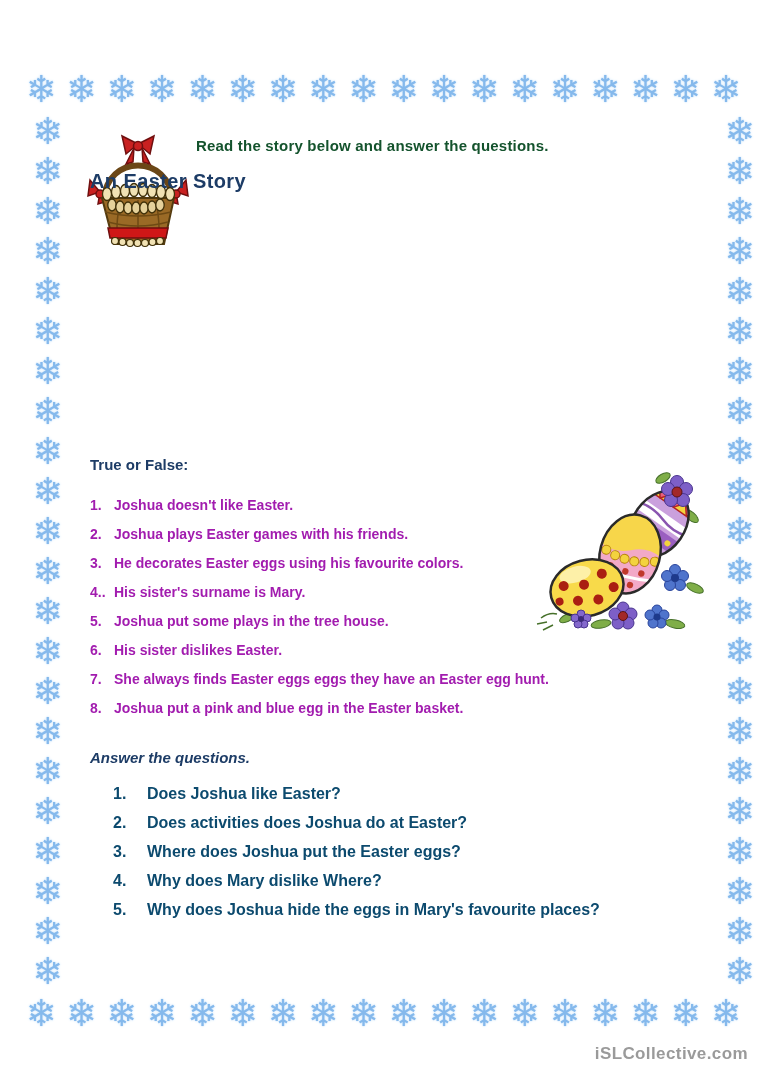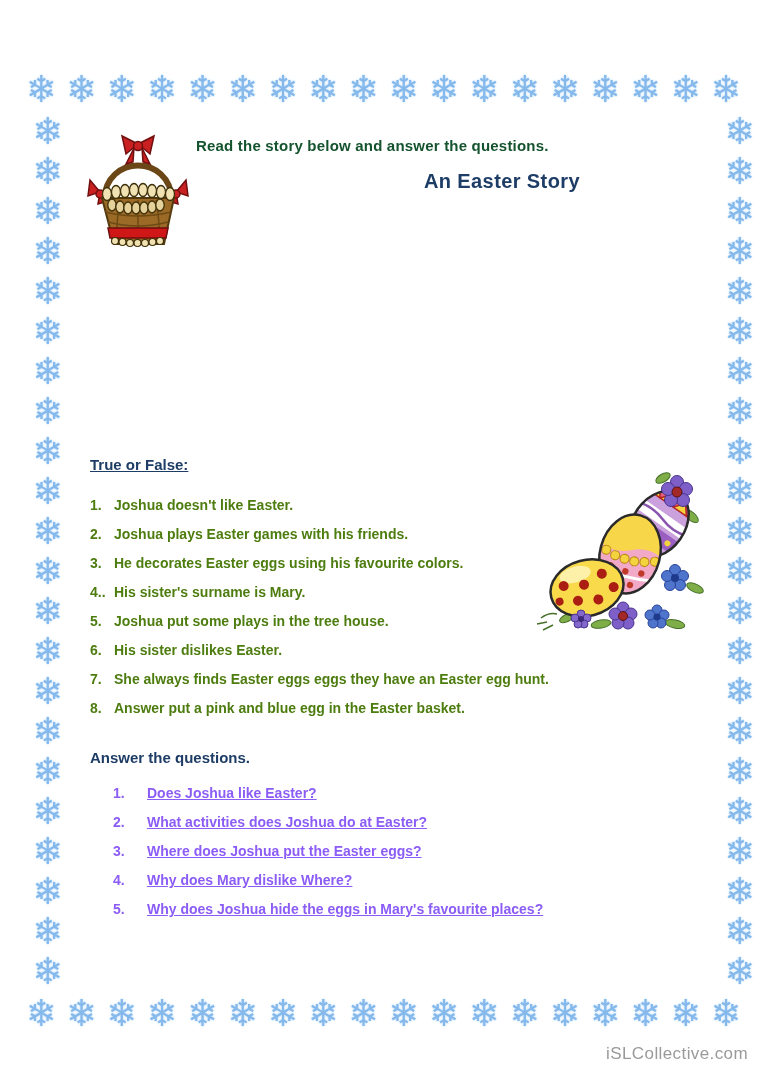--- a/index.html
+++ b/index.html
@@ -15,33 +15,33 @@
   .border-col { flex-direction:column; top:112px; height:880px; width:44px; align-items:center; }
   .border-col.left { left:26px; }
   .border-col.right { left:718px; }
   .flake {
     font-family:"DejaVu Sans", sans-serif; font-weight:normal;
     font-size:37px; line-height:40px; color:#85b9ec;
     text-shadow:0 0 3px #cfe6fa, 0 0 1px #a9cef4;
   }
   
   .instruction { position:absolute; left:196px; top:137px; font-size:15px; color:#14532d; letter-spacing:.2px; }
-  .title { position:absolute; left:90px; top:170px; width:490px; text-align:right; font-size:20px; color:#1d3c66; letter-spacing:.4px; }
+  .title { position:absolute; left:90px; top:170px; width:490px; text-align:left; font-size:20px; color:#1d3c66; letter-spacing:.4px; }
   .story { position:absolute; left:90px; top:215px; width:594px; font-size:14px; line-height:23px; color:#b23aa2; }
   .story p { margin:0; text-indent:62px; }
   .section-heading { position:absolute; left:90px; font-size:15px; color:#1d3c66; }
-  .tf-heading { top:456px;text-decoration:underline; }
-  .q-heading { top:749px; }
-  .tf-list { position:absolute; left:90px; top:497px; font-size:14px; color:#4d7c0f; }
+  .tf-heading { top:456px; }
+  .q-heading { top:749px;font-style:italic; }
+  .tf-list { position:absolute; left:90px; top:497px; font-size:14px; color:#a21caf; }
   .tf-item { height:29px; white-space:nowrap; }
   .tf-item .num { display:inline-block; min-width:24px; }
-  .q-list { position:absolute; left:113px; top:785px; font-size:14px; color:#8b5cf6;text-decoration:underline; }
+  .q-list { position:absolute; left:113px; top:785px; font-size:16px; color:#0c4a6e; }
   .q-item { height:29px; white-space:nowrap; }
   .q-item .num { display:inline-block; min-width:34px; }
-  .watermark { position:absolute; right:18px; top:1044px; font-size:17px; font-weight:normal; color:#9a9a9a; letter-spacing:.4px; }
+  .watermark { position:absolute; right:18px; top:1044px; font-size:17px; font-weight:bold; color:#9a9a9a; letter-spacing:.4px; }
   
   .basket-svg { position:absolute; left:86px; top:134px; }
   .eggs-svg { position:absolute; left:523px; top:466px; }
 </style>
 </head>
 <body>
 
 <div class="page">
 
   <div class="border-row top">
@@ -212,21 +212,21 @@
       <div class="tf-item">
         <span class="num">5.</span><span class="txt">Joshua put some plays in the tree house.</span>
       </div>
       <div class="tf-item">
         <span class="num">6.</span><span class="txt">His sister dislikes Easter.</span>
       </div>
       <div class="tf-item">
         <span class="num">7.</span><span class="txt">She always finds Easter eggs eggs they have an Easter egg hunt.</span>
       </div>
       <div class="tf-item">
-        <span class="num">8.</span><span class="txt">Answer put a pink and blue egg in the Easter basket.</span>
+        <span class="num">8.</span><span class="txt">Joshua put a pink and blue egg in the Easter basket.</span>
       </div>
   </div>
 
   <svg class="eggs-svg" width="182" height="168" viewBox="0 0 182 168">
     <defs>
       <clipPath id="clipA">
           <ellipse cx="0" cy="0" rx="26" ry="36"></ellipse>
         </clipPath>
       <clipPath id="clipB">
           <ellipse cx="0" cy="0" rx="30" ry="40"></ellipse>
@@ -352,21 +352,21 @@
       <circle cx="58" cy="153" r="3" fill="#3c2a78"></circle>
     </g>
   </svg>
 
   <div class="section-heading q-heading">Answer the questions.</div>
   <div class="q-list">
     <div class="q-item">
         <span class="num">1.</span><span class="txt">Does Joshua like Easter?</span>
       </div>
       <div class="q-item">
-        <span class="num">2.</span><span class="txt">What activities does Joshua do at Easter?</span>
+        <span class="num">2.</span><span class="txt">Does activities does Joshua do at Easter?</span>
       </div>
       <div class="q-item">
         <span class="num">3.</span><span class="txt">Where does Joshua put the Easter eggs?</span>
       </div>
       <div class="q-item">
         <span class="num">4.</span><span class="txt">Why does Mary dislike Where?</span>
       </div>
       <div class="q-item">
         <span class="num">5.</span><span class="txt">Why does Joshua hide the eggs in Mary's favourite places?</span>
       </div>

